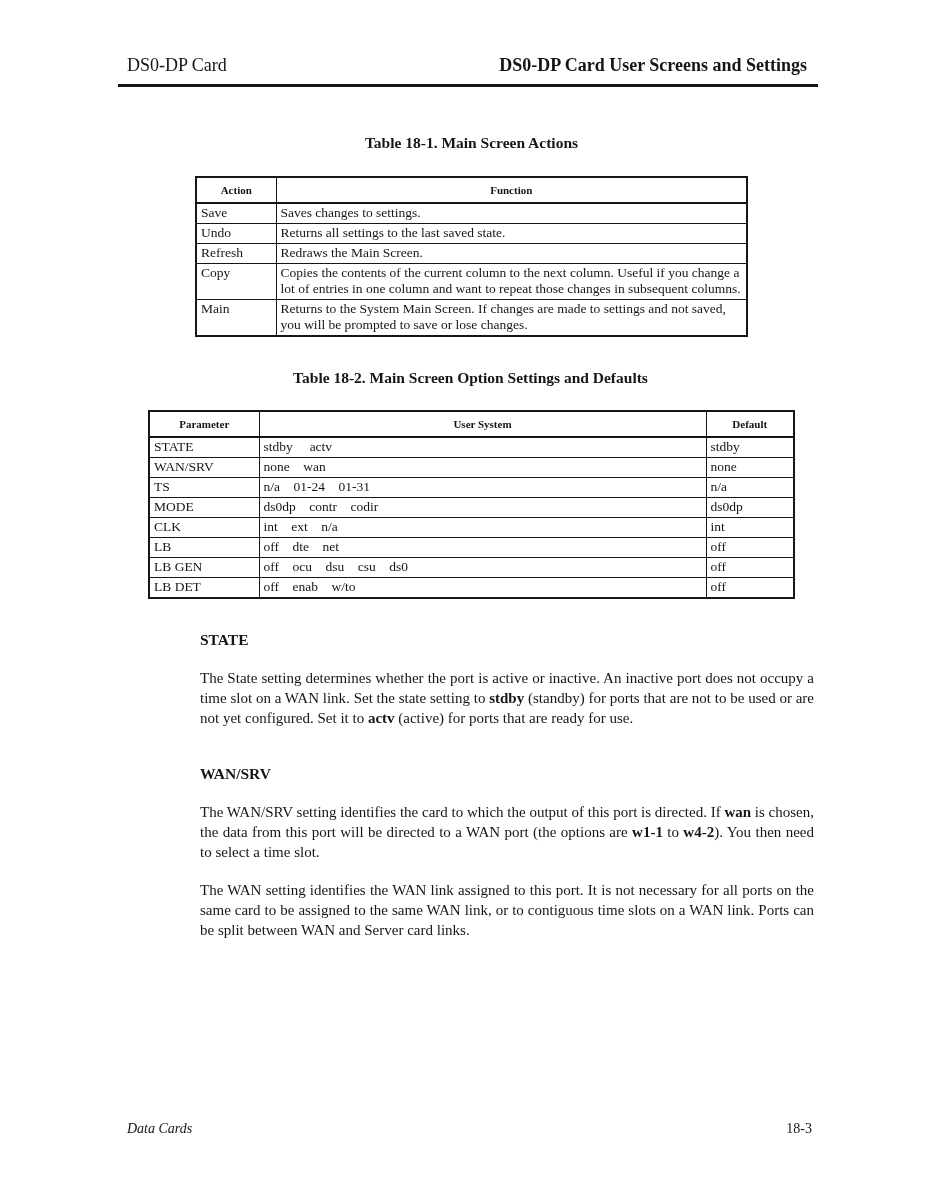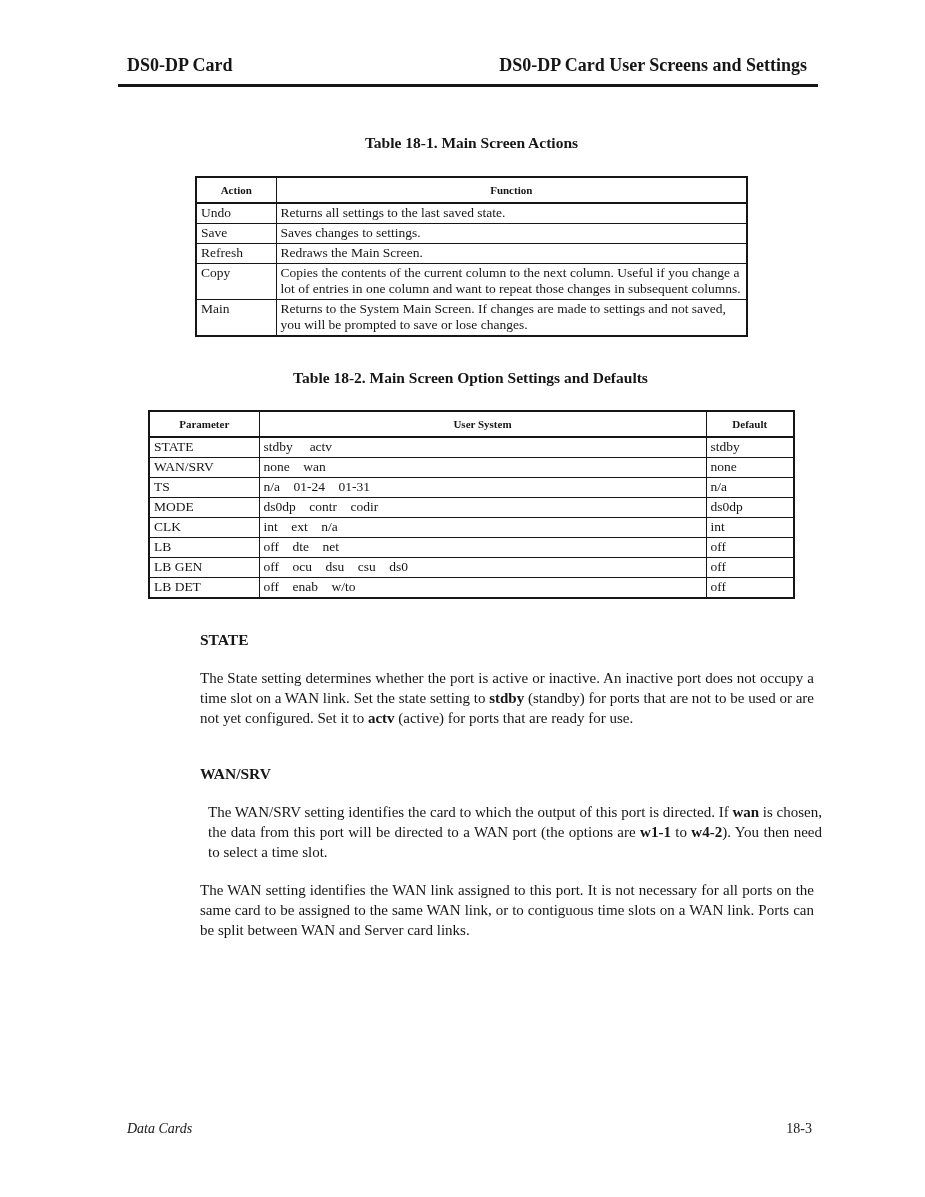--- a/index.html
+++ b/index.html
@@ -7,21 +7,21 @@
   .page {
     position:relative;
     width:925px; height:1197px;
     background:#ffffff;
     font-family:"Liberation Serif", serif;
     color:#161616;
     margin:0 auto;
     overflow:hidden;
   }
   
-  .hdr-left  { position:absolute; left:127px; top:55px; font-size:18px; font-weight:bold; }
+  .hdr-left  { position:absolute; left:127px; top:55px; font-size:18px; font-weight:normal; }
   .hdr-right { position:absolute; right:118px; top:55px; font-size:18px; font-weight:bold; }
   .hdr-rule  { position:absolute; left:118px; top:84px; width:700px; height:3px; background:#161616; }
 
   
   .tbl-title { position:absolute; text-align:center; font-size:15.5px; font-weight:bold; }
   .t1-title  { left:195px; top:134px; width:553px; }
   .t2-title  { left:148px; top:369px; width:645px; }
 
   
   table.tbl {
@@ -59,21 +59,21 @@
   }
   .sec-para {
     position:absolute; left:200px; width:614px;
     font-size:15px; line-height:19.8px;
     text-align:justify;
   }
   .sec-para b { font-weight:bold; }
   .h-state  { top:631px; }
   .p-state  { top:669px; }
   .h-wansrv { top:765px; }
-  .p-wansrv1{ top:803px;margin-left:8px; }
+  .p-wansrv1{ top:803px; }
   .p-wansrv2{ top:881px; }
 
   
   .ftr-left  { position:absolute; left:127px; top:1121px; font-size:14px; font-style:italic; }
   .ftr-right { position:absolute; right:113px; top:1121px; font-size:14px; }
 </style>
 </head>
 <body>
 
 <div class="page">
@@ -90,26 +90,26 @@
         <col>
       </colgroup>
     <thead>
       <tr>
         <th>Action</th>
         <th>Function</th>
       </tr>
     </thead>
     <tbody>
       <tr>
+        <td>Save</td>
+        <td>Saves changes to settings.</td>
+      </tr>
+      <tr>
         <td>Undo</td>
         <td>Returns all settings to the last saved state.</td>
-      </tr>
-      <tr>
-        <td>Save</td>
-        <td>Saves changes to settings.</td>
       </tr>
       <tr>
         <td>Refresh</td>
         <td>Redraws the Main Screen.</td>
       </tr>
       <tr>
         <td>Copy</td>
         <td>Copies the contents of the current column to the next column. Useful if you change a lot of entries in one column and want to repeat those changes in subsequent columns.</td>
       </tr>
       <tr>

